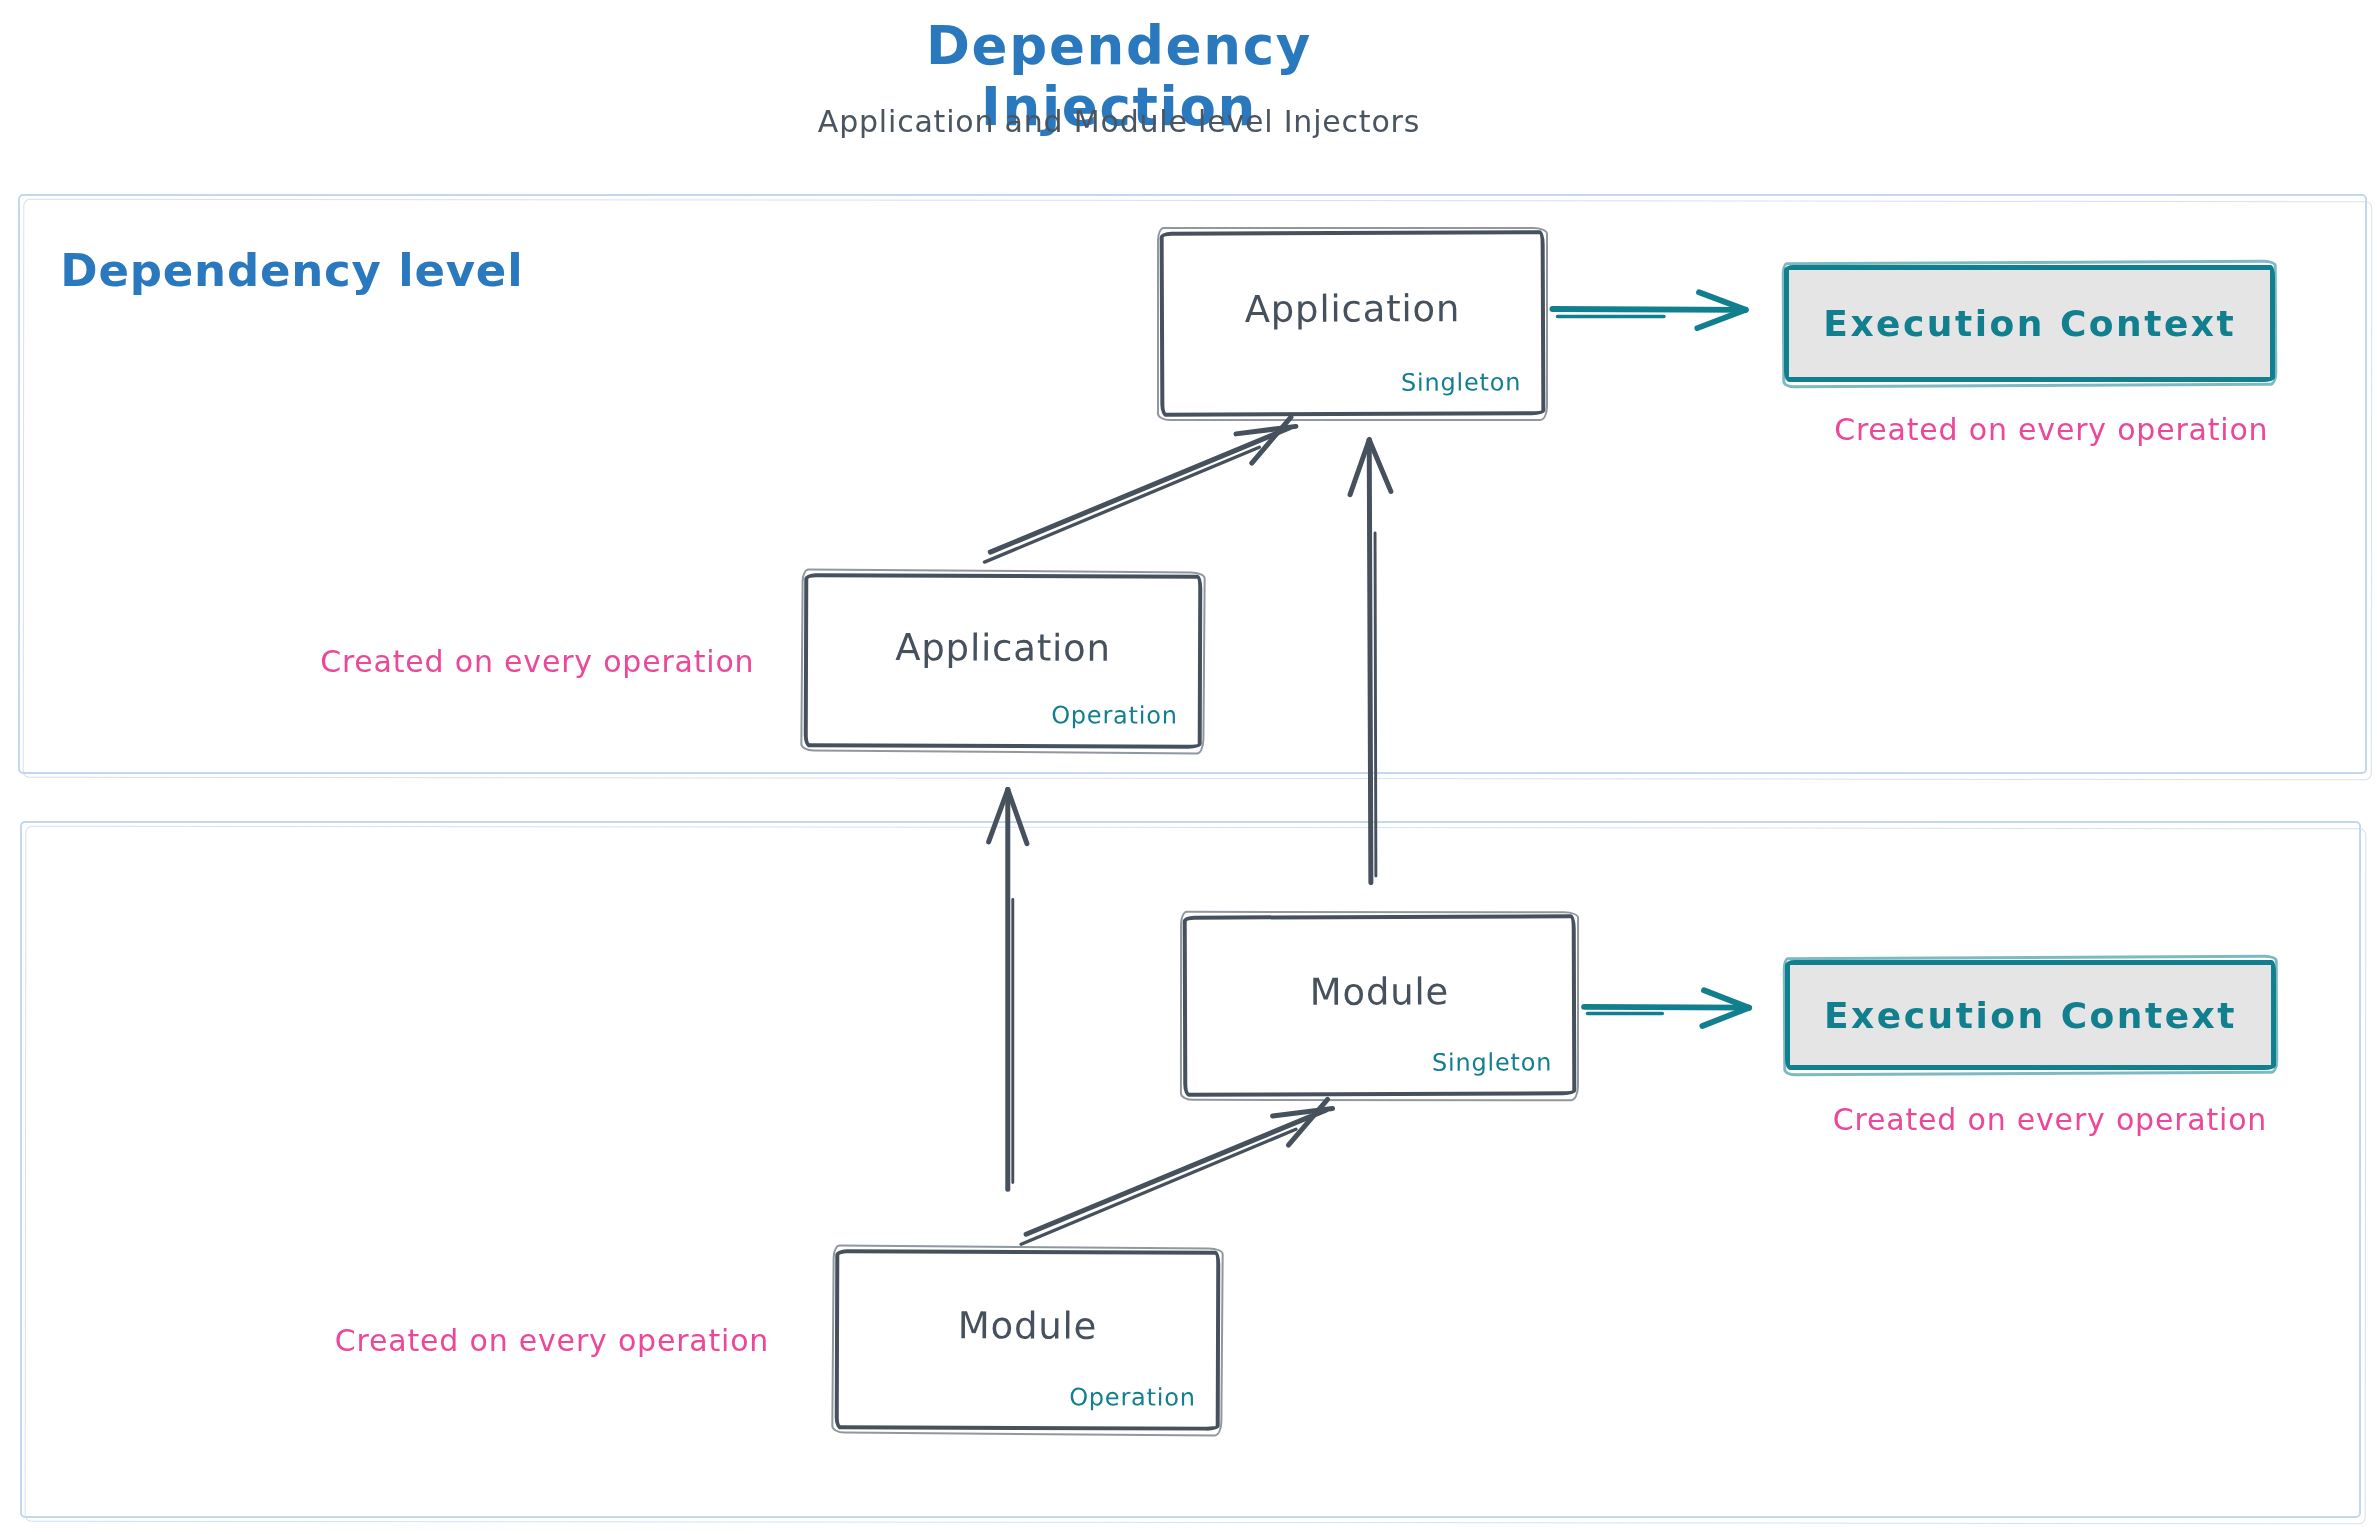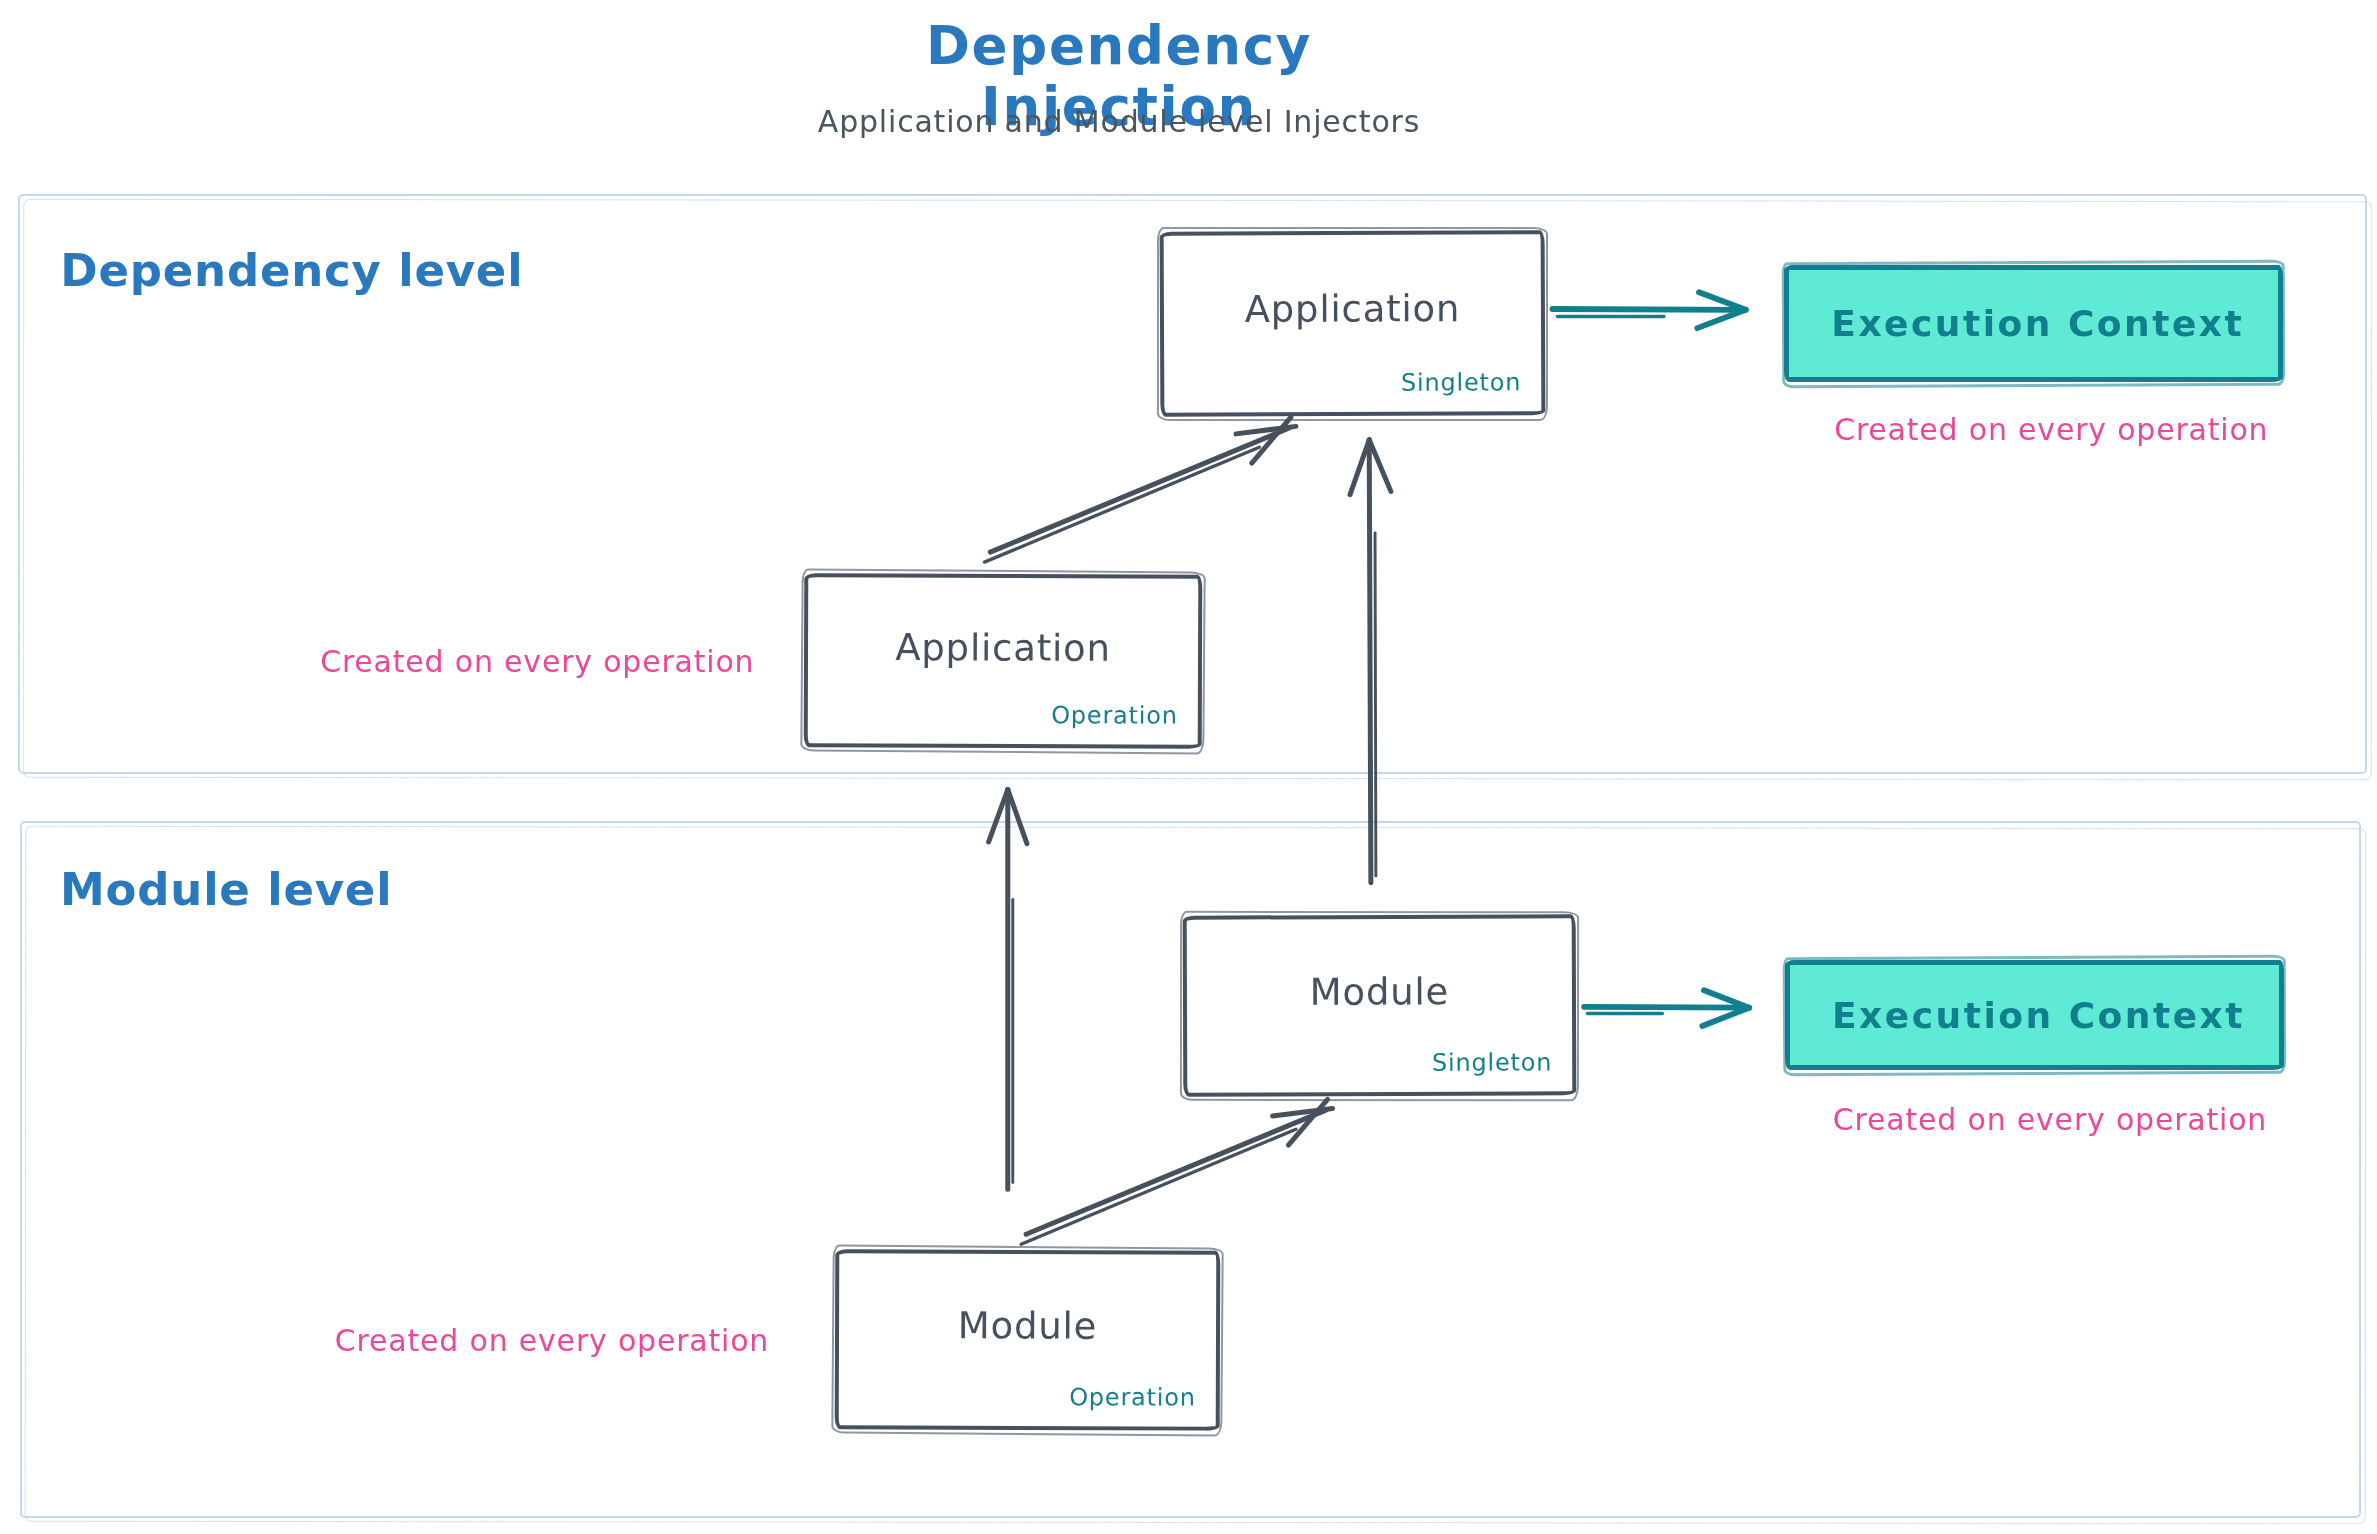--- a/index.html
+++ b/index.html
@@ -35,23 +35,23 @@
                text-align:center; font-size:37px; letter-spacing:0.8px; color:#46515d; }
   .box-tag { position:absolute; right:20px; bottom:15px; font-size:24px;
              letter-spacing:0.8px; color:#127f8e; }
 
   #box-app-singleton { left:1140px; top:35px;  width:377px; height:177px; transform:rotate(-.25deg); }
   #box-app-operation { left:784px;  top:378px; width:390px; height:166px; transform:rotate(.2deg); }
   #box-mod-singleton { left:1161px; top:92px; width:385px; height:173px; transform:rotate(-.2deg); }
   #box-mod-operation { left:813px;  top:427px; width:377px; height:172px; transform:rotate(.2deg); }
 
   
-  .exec { position:absolute; background:#5eead4; border:5px solid #127f8e;
+  .exec { position:absolute; background:#e5e5e5; border:5px solid #127f8e;
           border-radius:10px 4.2px 11.7px 5px / 5px 12.5px 4.2px 10.8px;
-          display:flex; align-items:center; justify-content:center;padding-left:8px; }
+          display:flex; align-items:center; justify-content:center; }
   .exec::after { content:""; position:absolute; inset:-9.2px -6.7px -10px -7.5px;
                  border:3.3px solid rgba(18,127,142,.55);
                  border-radius:5px 13.3px 6.7px 11.7px / 11.7px 5.8px 13.3px 6.7px;
                  transform:rotate(-.3deg); pointer-events:none; }
   .exec-label { font-size:36px; font-weight:bold; letter-spacing:2.5px; color:#127f8e; }
   #exec-app { left:1764px; top:69px;  width:481px; height:107px; }
   #exec-mod { left:1763px; top:137px; width:481px; height:100px; }
 
   
   .note { position:absolute; width:500px; text-align:center; font-size:30px;
@@ -90,21 +90,20 @@
 
     <div class="exec" id="exec-app">
       <div class="exec-label">Execution Context</div>
     </div>
 
     <div class="note" id="note-app-exec">Created on every operation</div>
     <div class="note" id="note-app-op">Created on every operation</div>
   </div>
 
   <div class="level" id="level-module">
-    <div class="level-label">Module level</div>
 
     <div class="box" id="box-mod-singleton">
       <div class="box-title">Module</div>
       <div class="box-tag">Singleton</div>
     </div>
 
     <div class="box" id="box-mod-operation">
       <div class="box-title">Module</div>
       <div class="box-tag">Operation</div>
     </div>

